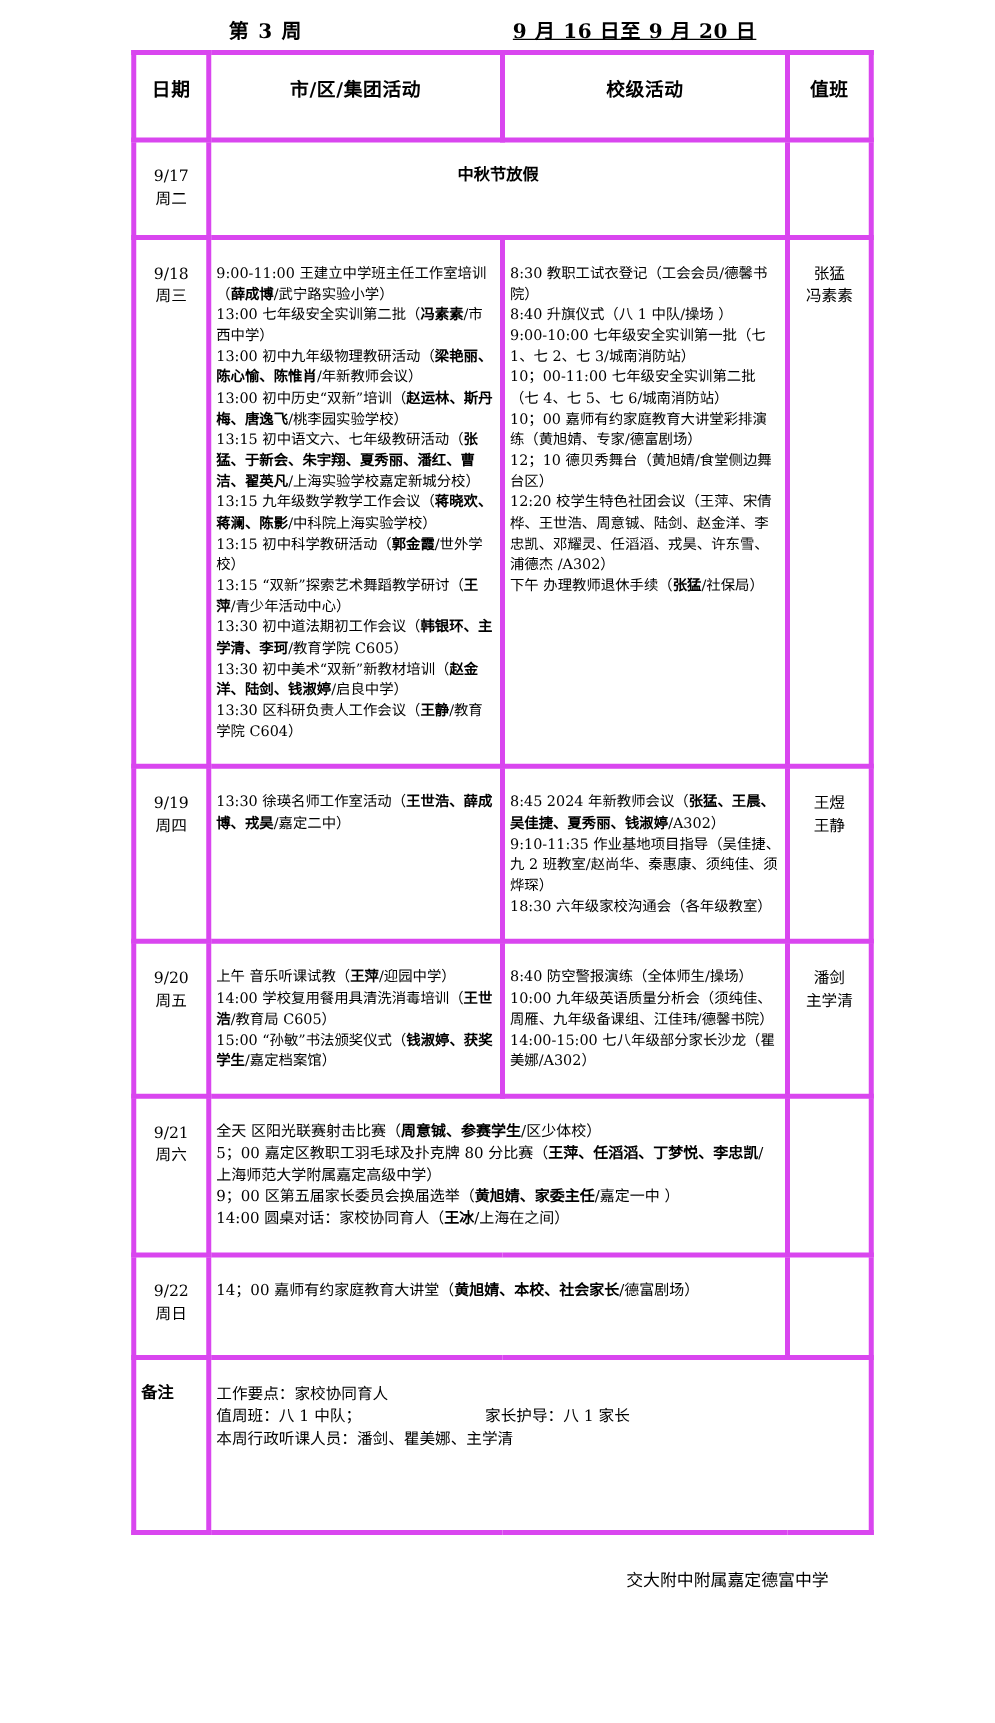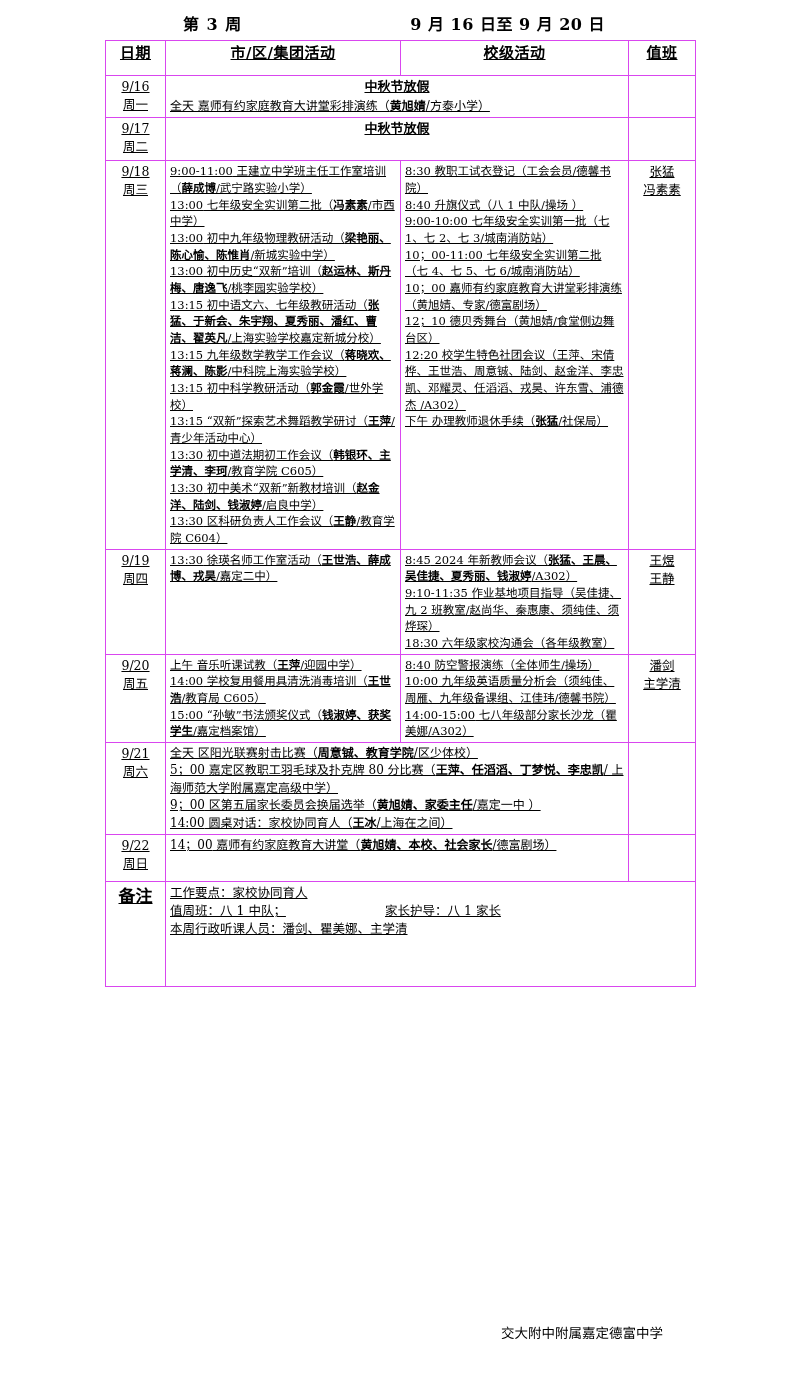--- a/index.html
+++ b/index.html
@@ -40,39 +40,38 @@
     letter-spacing: 1px;
     margin-left: 78px;
   }
   .date-range {
     font-size: 16px;
     font-weight: bold;
     letter-spacing: 0.5px;
     margin-left: 168px;
     white-space: nowrap;
   }
-  .date-range .ul { }
+  .date-range .ul { text-decoration: underline; }
 
   
   table.sched {
     position: absolute;
     top: 40px;
     left: 105px;
     width: 590px;
     border-collapse: collapse;
     table-layout: fixed;
     font-size: 11.5px;
   }
   table.sched td, table.sched th {
-    border: 1px solid #d946ef;
+    border: 4px solid #d946ef;
     vertical-align: top;
-    padding: 2px 4px;
+    padding: 18px 4px;
     line-height: 1.45;
     word-break: break-all;
-    text-decoration: underline;
   }
   col.c-date  { width: 60px; }
   col.c-city  { width: 235px; }
   col.c-sch   { width: 228px; }
   col.c-duty  { width: 67px; }
 
   thead th {
     text-align: center;
     vertical-align: middle;
     font-size: 15px;
@@ -122,39 +121,38 @@
     font-weight: normal;
   }
 
   td.wide-cell {
     font-size: 12px;
     line-height: 1.6;
     padding: 3px 6px;
   }
 
   td.note-label {
-    text-align: center;
     vertical-align: middle;
-    font-size: 17px;
+    font-size: 13px;
     font-weight: bold;
   }
   td.note-body {
     font-size: 12.5px;
     line-height: 1.75;
     padding: 5px 8px;
     height: 100px;
   }
   .note-row2 { display: flex; }
   .note-row2 .seg1 { width: 215px; }
 
   
   .footer {
     position: absolute;
     left: 105px;
-    top: 1322px;
+    top: 1254px;
     width: 590px;
     text-align: right;
     font-size: 13.5px;
     line-height: 1.75;
     padding-right: 32px;
     box-sizing: border-box;
   }
   .footer .f-org { display: block; }
   .footer .f-date { display: block; padding-right: 12px; }
 </style>
@@ -178,52 +176,41 @@
     <thead>
       <tr>
         <th>日期</th>
         <th>市/区/集团活动</th>
         <th>校级活动</th>
         <th>值班</th>
       </tr>
     </thead>
     <tbody>
 
-      <tr>
-        <td class="date-cell">
-          <span class="line">9/16</span>
-          <span class="line">周一</span>
-        </td>
-        <td class="holiday-cell" colspan="2">
-          <span class="holiday-title">中秋节放假</span>
-          <span class="holiday-sub"><span>全天  嘉师有约家庭教育大讲堂彩排演练（</span><span class="b">黄旭婧</span><span>/方泰小学）</span></span>
-        </td>
-        <td class="duty-cell"></td>
-      </tr>
 
       <tr>
         <td class="date-cell">
           <span class="line">9/17</span>
           <span class="line">周二</span>
         </td>
         <td class="holiday-cell" colspan="2" style="height:38px">
           <span class="holiday-title">中秋节放假</span>
         </td>
         <td class="duty-cell"></td>
       </tr>
 
       <tr>
         <td class="date-cell">
           <span class="line">9/18</span>
           <span class="line">周三</span>
         </td>
         <td class="body-cell">
             <div class="line"><span>9:00-11:00</span><span>  王建立中学班主任工作室培训（</span><span class="b">薛成博</span><span>/武宁路实验小学）</span></div>
             <div class="line"><span>13:00</span><span>  七年级安全实训第二批（</span><span class="b">冯素素</span><span>/市西中学）</span></div>
-            <div class="line"><span>13:00</span><span>  初中九年级物理教研活动（</span><span class="b">梁艳丽、陈心愉、陈惟肖</span><span>/新城实验中学）</span></div>
+            <div class="line"><span>13:00</span><span>  初中九年级物理教研活动（</span><span class="b">梁艳丽、陈心愉、陈惟肖</span><span>/年新教师会议）</span></div>
             <div class="line"><span>13:00</span><span>  初中历史“双新”培训（</span><span class="b">赵运林、斯丹梅、唐逸飞</span><span>/桃李园实验学校）</span></div>
             <div class="line"><span>13:15</span><span>  初中语文六、七年级教研活动（</span><span class="b">张猛、于新会、朱宇翔、夏秀丽、潘红、曹洁、翟英凡</span><span>/上海实验学校嘉定新城分校）</span></div>
             <div class="line"><span>13:15</span><span> 九年级数学教学工作会议（</span><span class="b">蒋晓欢、蒋澜、陈影</span><span>/中科院上海实验学校）</span></div>
             <div class="line"><span>13:15</span><span>  初中科学教研活动（</span><span class="b">郭金霞</span><span>/世外学校）</span></div>
             <div class="line"><span>13:15</span><span> “双新”探索艺术舞蹈教学研讨（</span><span class="b">王萍</span><span>/青少年活动中心）</span></div>
             <div class="line"><span>13:30</span><span>  初中道法期初工作会议（</span><span class="b">韩银环、主学清、李珂</span><span>/教育学院 C605）</span></div>
             <div class="line"><span>13:30</span><span>  初中美术“双新”新教材培训（</span><span class="b">赵金洋、陆剑、钱淑婷</span><span>/启良中学）</span></div>
             <div class="line"><span>13:30</span><span>  区科研负责人工作会议（</span><span class="b">王静</span><span>/教育学院 C604）</span></div>
           </td>
         <td class="body-cell">
@@ -281,21 +268,21 @@
           <span class="line">主学清</span>
         </td>
       </tr>
 
       <tr>
         <td class="date-cell">
           <span class="line">9/21</span>
           <span class="line">周六</span>
         </td>
         <td class="wide-cell" colspan="2">
-            <div class="line"><span>全天</span><span>  区阳光联赛射击比赛（</span><span class="b">周意铖、教育学院</span><span>/区少体校）</span></div>
+            <div class="line"><span>全天</span><span>  区阳光联赛射击比赛（</span><span class="b">周意铖、参赛学生</span><span>/区少体校）</span></div>
             <div class="line"><span>5；00</span><span>  嘉定区教职工羽毛球及扑克牌 80 分比赛（</span><span class="b">王萍、任滔滔、丁梦悦、李忠凯</span><span>/ 上海师范大学附属嘉定高级中学）</span></div>
             <div class="line"><span>9；00</span><span>  区第五届家长委员会换届选举（</span><span class="b">黄旭婧、家委主任</span><span>/嘉定一中 ）</span></div>
             <div class="line"><span>14:00</span><span>  圆桌对话：家校协同育人（</span><span class="b">王冰</span><span>/上海在之间）</span></div>
           </td>
         <td class="duty-cell"></td>
       </tr>
 
       <tr>
         <td class="date-cell">
           <span class="line">9/22</span>

